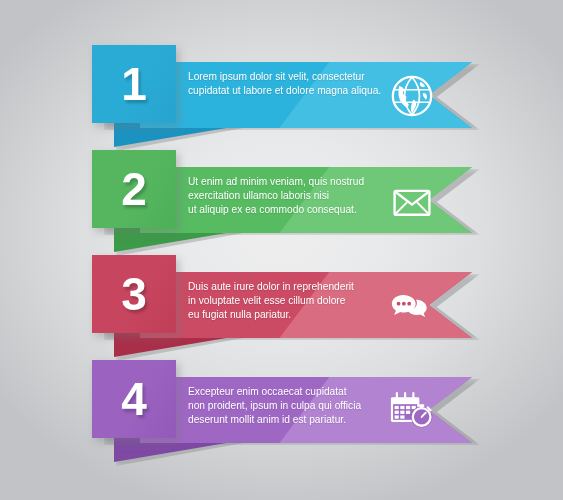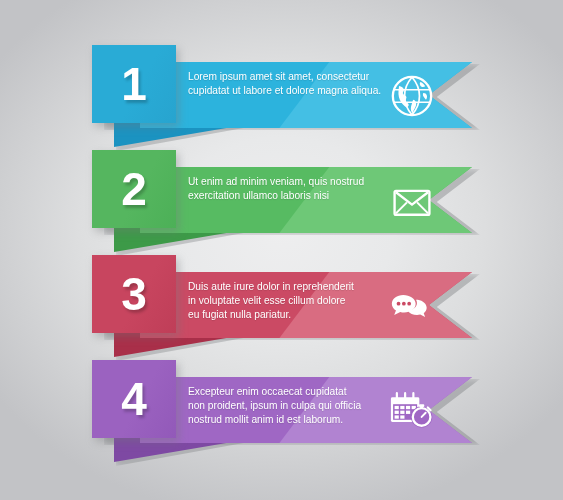--- a/index.html
+++ b/index.html
@@ -144,21 +144,21 @@
 <div id="stage">
   <div id="rows">
       <div class="row" style="top: 42px;">
         <div class="row-shadow"></div>
         <div class="fold-shadow"></div>
         <div class="fold" style="background: linear-gradient(135deg, rgb(27, 147, 193) 0%, rgb(27, 147, 193) 100%);"></div>
         <div class="body" style="background: rgb(44, 179, 221);">
           <div class="body-hilite" style="background: rgb(68, 191, 228);"></div>
         </div>
         <div class="btext">
-          <div>Lorem ipsum amet sit amet, consectetur</div>
+          <div>Lorem ipsum dolor sit velit, consectetur</div>
           <div>cupidatat ut labore et dolore magna aliqua.</div>
         </div>
         <div class="icon">
           <svg width="46" height="46" viewBox="0 0 48 48">
             <circle cx="24" cy="24" r="20" fill="none" stroke="#fff" stroke-width="2.4"></circle>
             <path d="M24 4.4c-5 5.6-7.8 12.2-7.8 19.6S19 38 24 43.6c5-5.6 7.8-12.2 7.8-19.6S29 10 24 4.4z" fill="none" stroke="#fff" stroke-width="1.8"></path>
             <path d="M5.2 17.5h37.6M5.2 30.5h37.6" fill="none" stroke="#fff" stroke-width="1.6"></path>
             <path d="M10.5 13.5c2.6.4 4.6 1.8 5 3.6.4 2-1.4 2.6-1 4.4.5 2 3 1.6 3.6 3.4.5 1.6-1 2.6-.6 4.2.5 1.8 2.6 2 3 3.8.3 1.6-.8 2.4-2.2 3-2.8-1.6-5.4-4.4-7-8-1.6-3.6-1.9-8-.8-14.4z" fill="#fff"></path>
             <path d="M25.6 27.8c1.6.6 2.6 2 2.8 3.8.2 2.2-.8 4.2-2 6.2-.8 1.4-1.6 2.8-1.4 4.4-1.4-1.2-2.2-3-2.2-5 0-2.4 1-4.6 1.6-6.9.3-1.2.6-2.2 1.2-2.5z" fill="#fff"></path>
             <path d="M33 9.5c2 1 3.6 2.6 4.8 4.4-1.2.8-2.6 1-3.8.4-1.2-.6-1.8-2-1.8-3.4 0-.6.3-1.1.8-1.4z" fill="#fff"></path>
@@ -172,20 +172,21 @@
       <div class="row" style="top: 147px;">
         <div class="row-shadow"></div>
         <div class="fold-shadow"></div>
         <div class="fold" style="background: linear-gradient(135deg, rgb(61, 154, 72) 0%, rgb(61, 154, 72) 100%);"></div>
         <div class="body" style="background: rgb(87, 187, 98);">
           <div class="body-hilite" style="background: rgb(110, 200, 119);"></div>
         </div>
         <div class="btext">
           <div>Ut enim ad minim veniam, quis nostrud</div>
           <div>exercitation ullamco laboris nisi</div>
+          <div>ut aliquip ex ea commodo consequat.</div>
         </div>
         <div class="icon">
           <svg width="44" height="44" viewBox="0 0 48 48">
             <rect x="5" y="13" width="38" height="26" rx="1.5" fill="none" stroke="#fff" stroke-width="2.6"></rect>
             <path d="M6.5 14.5L24 28 41.5 14.5" fill="none" stroke="#fff" stroke-width="2.6" stroke-linejoin="round"></path>
             <path d="M6.5 37.5L18.5 25.5M41.5 37.5L29.5 25.5" fill="none" stroke="#fff" stroke-width="2.2"></path>
           </svg>
         </div>
         <div class="plate-shadow"></div>
         <div class="plate" style="background: linear-gradient(118deg, rgb(85, 182, 95) 0%, rgb(85, 182, 95) 55%, rgb(76, 176, 87) 100%);"></div>
@@ -219,21 +220,21 @@
       <div class="row" style="top: 357px;">
         <div class="row-shadow"></div>
         <div class="fold-shadow"></div>
         <div class="fold" style="background: linear-gradient(135deg, rgb(126, 73, 163) 0%, rgb(126, 73, 163) 100%);"></div>
         <div class="body" style="background: rgb(159, 103, 196);">
           <div class="body-hilite" style="background: rgb(177, 131, 209);"></div>
         </div>
         <div class="btext">
           <div>Excepteur enim occaecat cupidatat</div>
           <div>non proident, ipsum in culpa qui officia</div>
-          <div>nostrud mollit anim id est laborum.</div>
+          <div>deserunt mollit anim id est pariatur.</div>
         </div>
         <div class="icon">
           <svg width="48" height="44" viewBox="0 0 52 48">
             <rect x="3" y="9" width="31" height="27" rx="1.6" fill="#fff"></rect>
             <rect x="5.4" y="16.6" width="26.2" height="17" fill="#9f67c4"></rect>
             <g fill="#fff">
               <rect x="7" y="18.4" width="4.6" height="3.6"></rect>
               <rect x="13.2" y="18.4" width="4.6" height="3.6"></rect>
               <rect x="19.4" y="18.4" width="4.6" height="3.6"></rect>
               <rect x="25.6" y="18.4" width="4.6" height="3.6"></rect>

